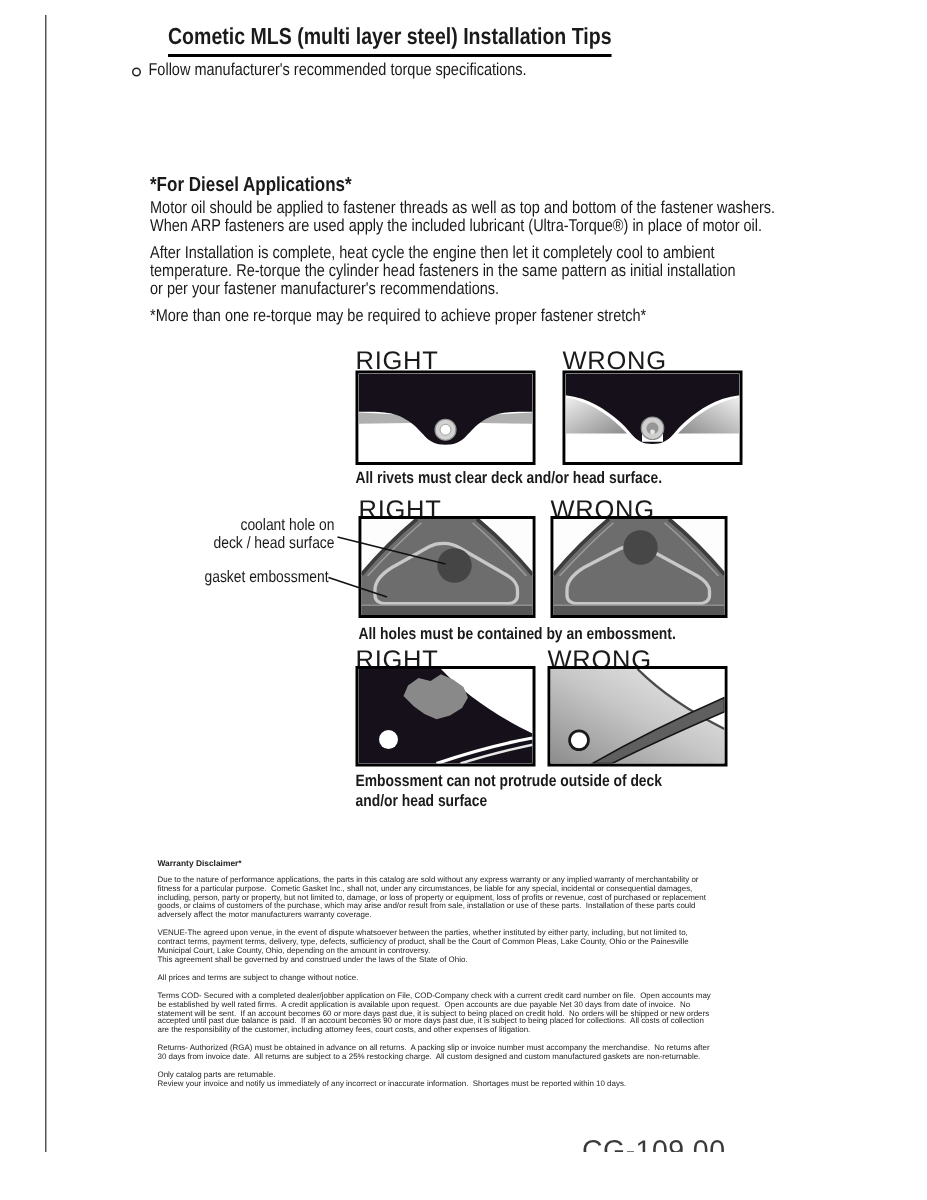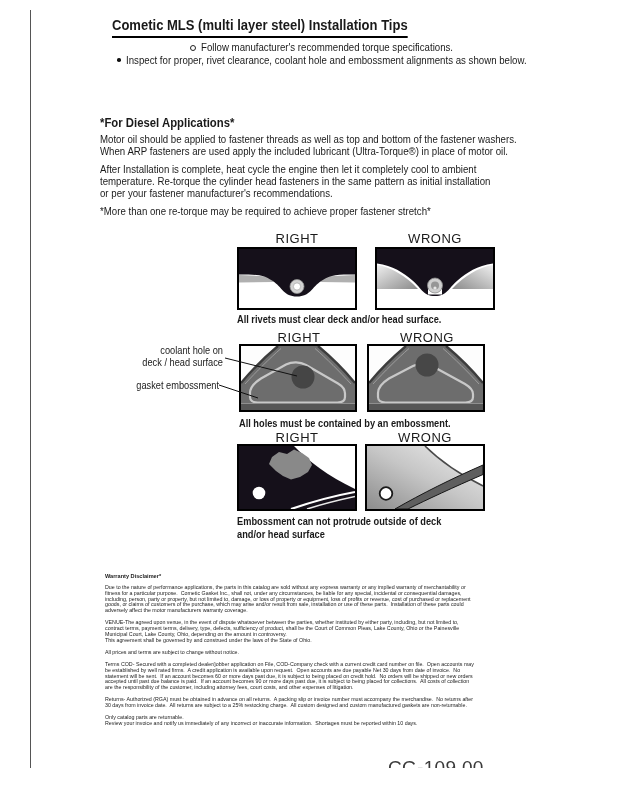--- a/index.html
+++ b/index.html
@@ -8,33 +8,33 @@
   .abs { position:absolute; }
   .condense { transform:scaleX(0.84); transform-origin:0 0; }
   .condense-r { transform:scaleX(0.84); transform-origin:100% 0; }
 
   .spine { left:30px; top:10px; width:1px; height:782px; background:#555; }
 
   .title { left:112px; top:16px; font-size:15.5px; font-weight:bold; white-space:nowrap; }
   .title-u { display:inline-block; border-bottom:2px solid #000; padding-bottom:1.5px; }
 
   .bullets { left:88px; top:41px; }
-  .b-row { display:flex; align-items:flex-start; height:13px;justify-content:center; }
+  .b-row { display:flex; align-items:flex-start; height:13px; }
   .b-row.sub { padding-left:29px; }
   .b-circ { width:4px; height:4px; border:1px solid #222; border-radius:50%; margin:3.5px 5px 0 0; flex:none; }
   .b-dot  { width:3.5px; height:3.5px; background:#111; border-radius:50%; margin:4px 5px 0 0; flex:none; }
   .b-text { font-size:11.5px; line-height:13px; white-space:nowrap; }
 
   .d-head { left:100px; top:115px; font-size:13.5px; font-weight:bold; white-space:nowrap; }
   .d-para { font-size:11.5px; line-height:11.8px; white-space:pre; width:600px; }
   .p1 { left:100px; top:134px; }
   .p2 { left:100px; top:164px; }
   .p3 { left:100px; top:206px; }
 
-  .hdr { width:120px; text-align:center; font-size:13px; letter-spacing:0.5px; white-space:nowrap; }
+  .hdr { width:120px; font-size:17px; letter-spacing:0.5px; white-space:nowrap; }
   .dbox { border:2px solid #000; background:#fff; display:block; position:absolute; }
   .cap { font-weight:bold; font-size:11px; line-height:12.5px; white-space:pre; }
   .lbl { font-size:11px; line-height:11.5px; white-space:pre; text-align:right; }
   .leader { pointer-events:none; }
 
   .warranty { left:105px; top:574px; width:450px; font-size:5.3px; line-height:5.85px; color:#222; }
   .w-head { font-size:5.6px; font-weight:bold; margin:0 0 5px 0; }
   .w-para { margin:0 0 6.2px 0; white-space:pre; }
 
   .footer-code { left:388px; top:757px; font-size:19px; color:#3a3a3a; letter-spacing:0.3px; }
@@ -47,24 +47,20 @@
   <div class="abs spine"></div>
 
   <h1 class="abs title condense" style="margin:0;">
     <span class="title-u">Cometic MLS (multi layer steel) Installation Tips</span>
   </h1>
 
   <div class="abs bullets">
     <div class="b-row">
       <span class="b-circ"></span>
       <span class="b-text condense">Follow manufacturer's recommended torque specifications.</span>
-    </div>
-    <div class="b-row sub">
-      <span class="b-dot"></span>
-      <span class="b-text condense">Inspect for proper, rivet clearance, coolant hole and embossment alignments as shown below.</span>
     </div>
   </div>
 
   <div class="abs d-head condense">*For Diesel Applications*</div>
   <div class="abs d-para condense p1">Motor oil should be applied to fastener threads as well as top and bottom of the fastener washers.
 When ARP fasteners are used apply the included lubricant (Ultra-Torque®) in place of motor oil.</div>
   <div class="abs d-para condense p2">After Installation is complete, heat cycle the engine then let it completely cool to ambient
 temperature. Re-torque the cylinder head fasteners in the same pattern as initial installation
 or per your fastener manufacturer's recommendations.</div>
   <div class="abs d-para condense p3">*More than one re-torque may be required to achieve proper fastener stretch*</div>

